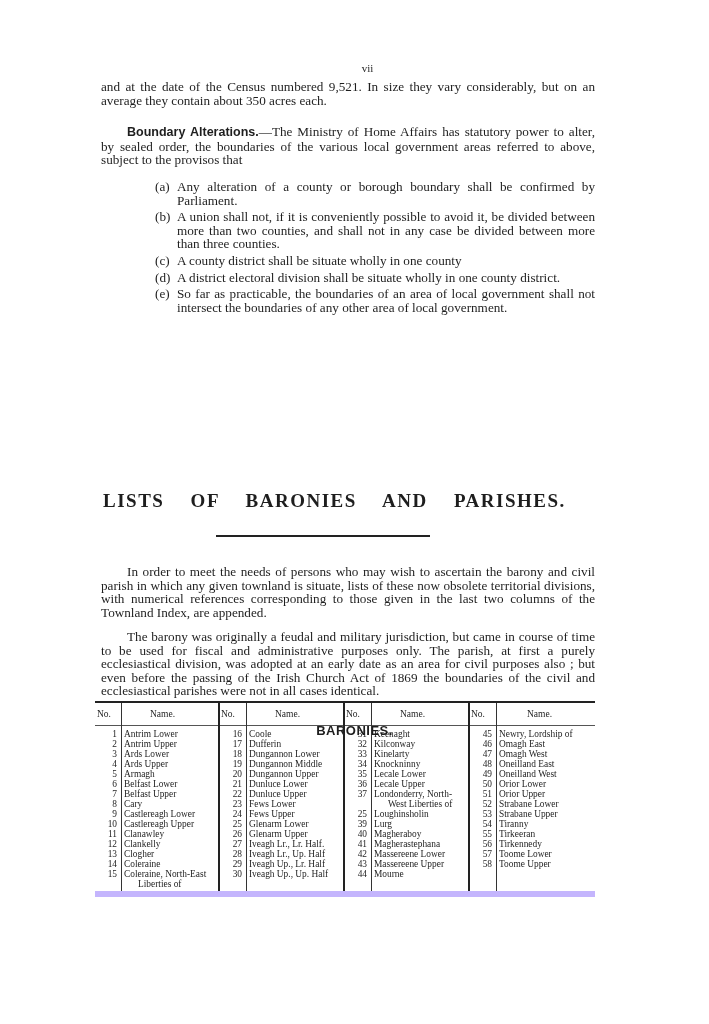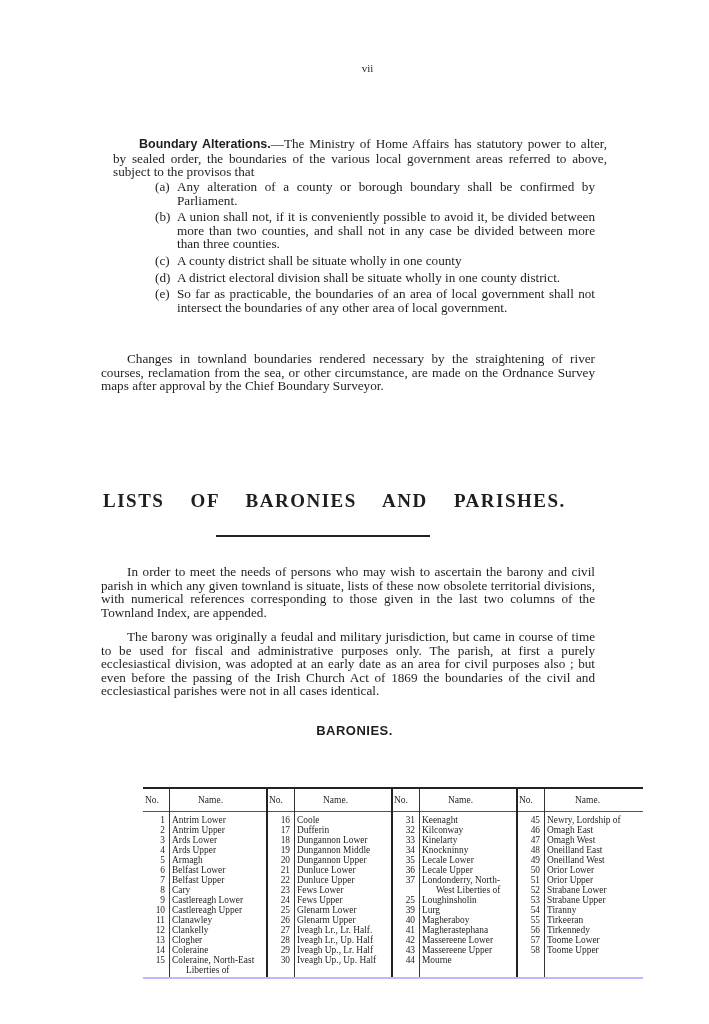--- a/index.html
+++ b/index.html
@@ -16,41 +16,42 @@
               line-height: 13.6px; font-family: "Liberation Serif", serif; }
   .proviso { display: flex; margin-bottom: 3px; }
   .proviso .lbl { width: 20px; flex: none; }
   .proviso .txt { flex: 1; text-align: justify; padding-left: 2px; }
   .heading { position: absolute; top: 490px; left: 103px; width: 490px; font-family: "Liberation Serif", serif;
              font-weight: bold; font-size: 19px; letter-spacing: 1.5px; word-spacing: 20px;
              white-space: nowrap; }
   .rule { position: absolute; top: 535px; left: 216px; width: 214px; height: 2px; background: #222; }
   .table-title { position: absolute; top: 723px; left: 0; width: 709px; text-align: center;
                  font-family: "Liberation Sans", sans-serif; font-weight: bold; font-size: 13px; letter-spacing: 0.5px; }
-  .tbl { position: absolute; top: 787px; left: 95px; width: 500px; height: 188px;
-         border-top: 2px solid #222; border-bottom: 2px solid #c4b5fd; margin-left: 48px; }
+  .tbl { position: absolute; top: 701px; left: 95px; width: 500px; height: 188px;
+         border-top: 2px solid #222; border-bottom: 6px solid #c4b5fd; }
   .tbl .hdr { position: absolute; top: 0; left: 0; width: 500px; height: 22px; border-bottom: 1px solid #555; }
   .vline { position: absolute; top: 0; bottom: 0; width: 0; border-left: 1px solid #333; }
   .vline.thick { border-left: 2px solid #222; }
   .hcell { position: absolute; top: 6px; font-size: 9.5px; font-family: "Liberation Serif", serif; }
   .col { position: absolute; top: 26px; font-size: 9.4px; line-height: 10px; font-family: "Liberation Serif", serif; }
   .row { display: flex; white-space: nowrap; }
   .row .n { width: 22px; text-align: right; padding-right: 7px; flex: none; }
   .row .nm { flex: 1; }
   .row .nm .cont { display: block; padding-left: 14px; }
 </style>
 </head>
 <body>
 
 <div class="page">
 
   <div class="pnum">vii</div>
 
-
-  <p class="body-text indent" style="top:125px;margin:12px;">
+  <p class="body-text" style="top:80px;margin:0;">and at the date of the Census numbered 9,521.  In size they vary considerably, but on an average they contain about 350 acres each.</p>
+
+  <p class="body-text indent" style="top:125px;margin:0;">
     <span class="bold-sans">Boundary Alterations.</span><span>—The Ministry of Home Affairs has statutory power to alter, by sealed order, the boundaries of the various local government areas referred to above, subject to the provisos that</span>
   </p>
 
   <div class="provisos" style="top:180px;">
     <div class="proviso">
       <span class="lbl">(a)</span>
       <span class="txt">Any alteration of a county or borough boundary shall be confirmed by Parliament.</span>
     </div>
     <div class="proviso">
       <span class="lbl">(b)</span>
@@ -63,21 +64,20 @@
     <div class="proviso">
       <span class="lbl">(d)</span>
       <span class="txt">A district electoral division shall be situate wholly in one county district.</span>
     </div>
     <div class="proviso">
       <span class="lbl">(e)</span>
       <span class="txt">So far as practicable, the boundaries of an area of local government shall not intersect the boundaries of any other area of local government.</span>
     </div>
   </div>
 
-  <p class="body-text indent" style="top:352px;margin:0;">Changes in townland boundaries rendered necessary by the straightening of river courses, reclamation from the sea, or other circumstance, are made on the Ordnance Survey maps after approval by the Chief Boundary Surveyor.</p>
 
 
   <div class="heading">LISTS OF BARONIES AND PARISHES.</div>
   <div class="rule"></div>
 
   <p class="body-text indent" style="top:565px;margin:0;">In order to meet the needs of persons who may wish to ascertain the barony and civil parish in which any given townland is situate, lists of these now obsolete territorial divisions, with numerical references corresponding to those given in the last two columns of the Townland Index, are appended.</p>
 
   <p class="body-text indent" style="top:630px;margin:0;">The barony was originally a feudal and military jurisdiction, but came in course of time to be used for fiscal and administrative purposes only.  The parish, at first a purely ecclesiastical division, was adopted at an early date as an area for civil purposes also ;  but even before the passing of the Irish Church Act of 1869 the boundaries of the civil and ecclesiastical parishes were not in all cases identical.</p>
 
   <div class="table-title">BARONIES.</div>

